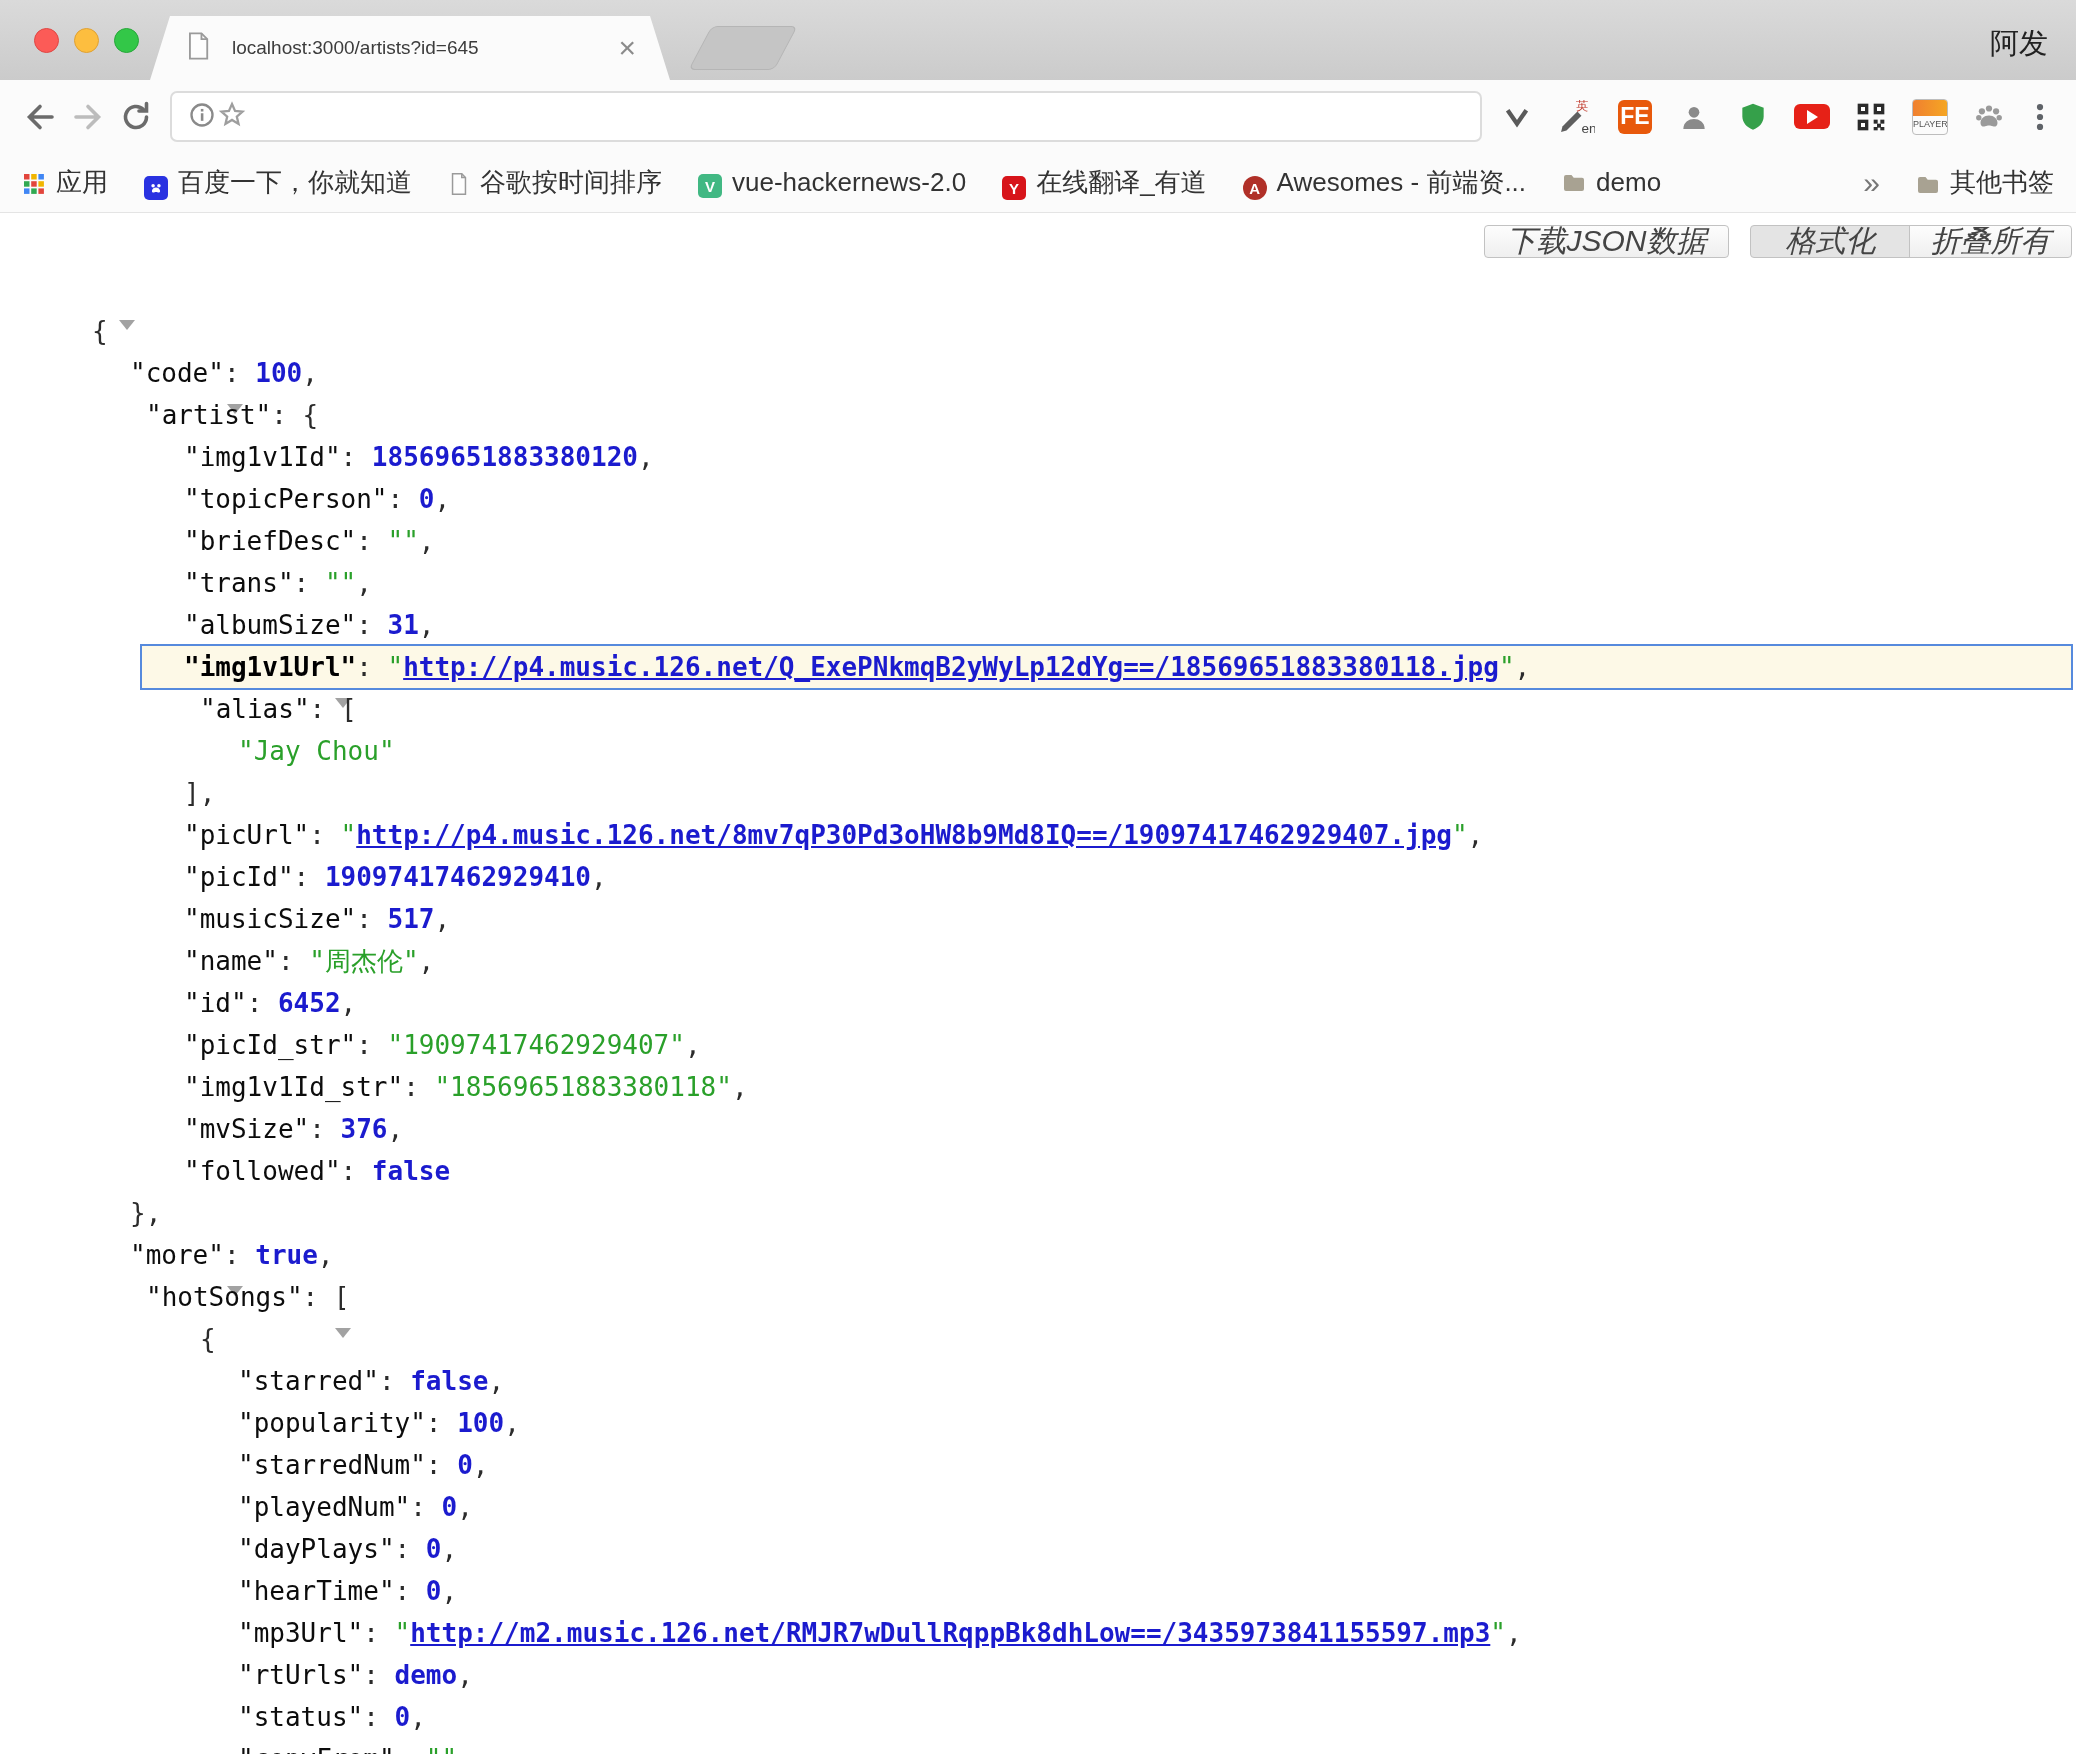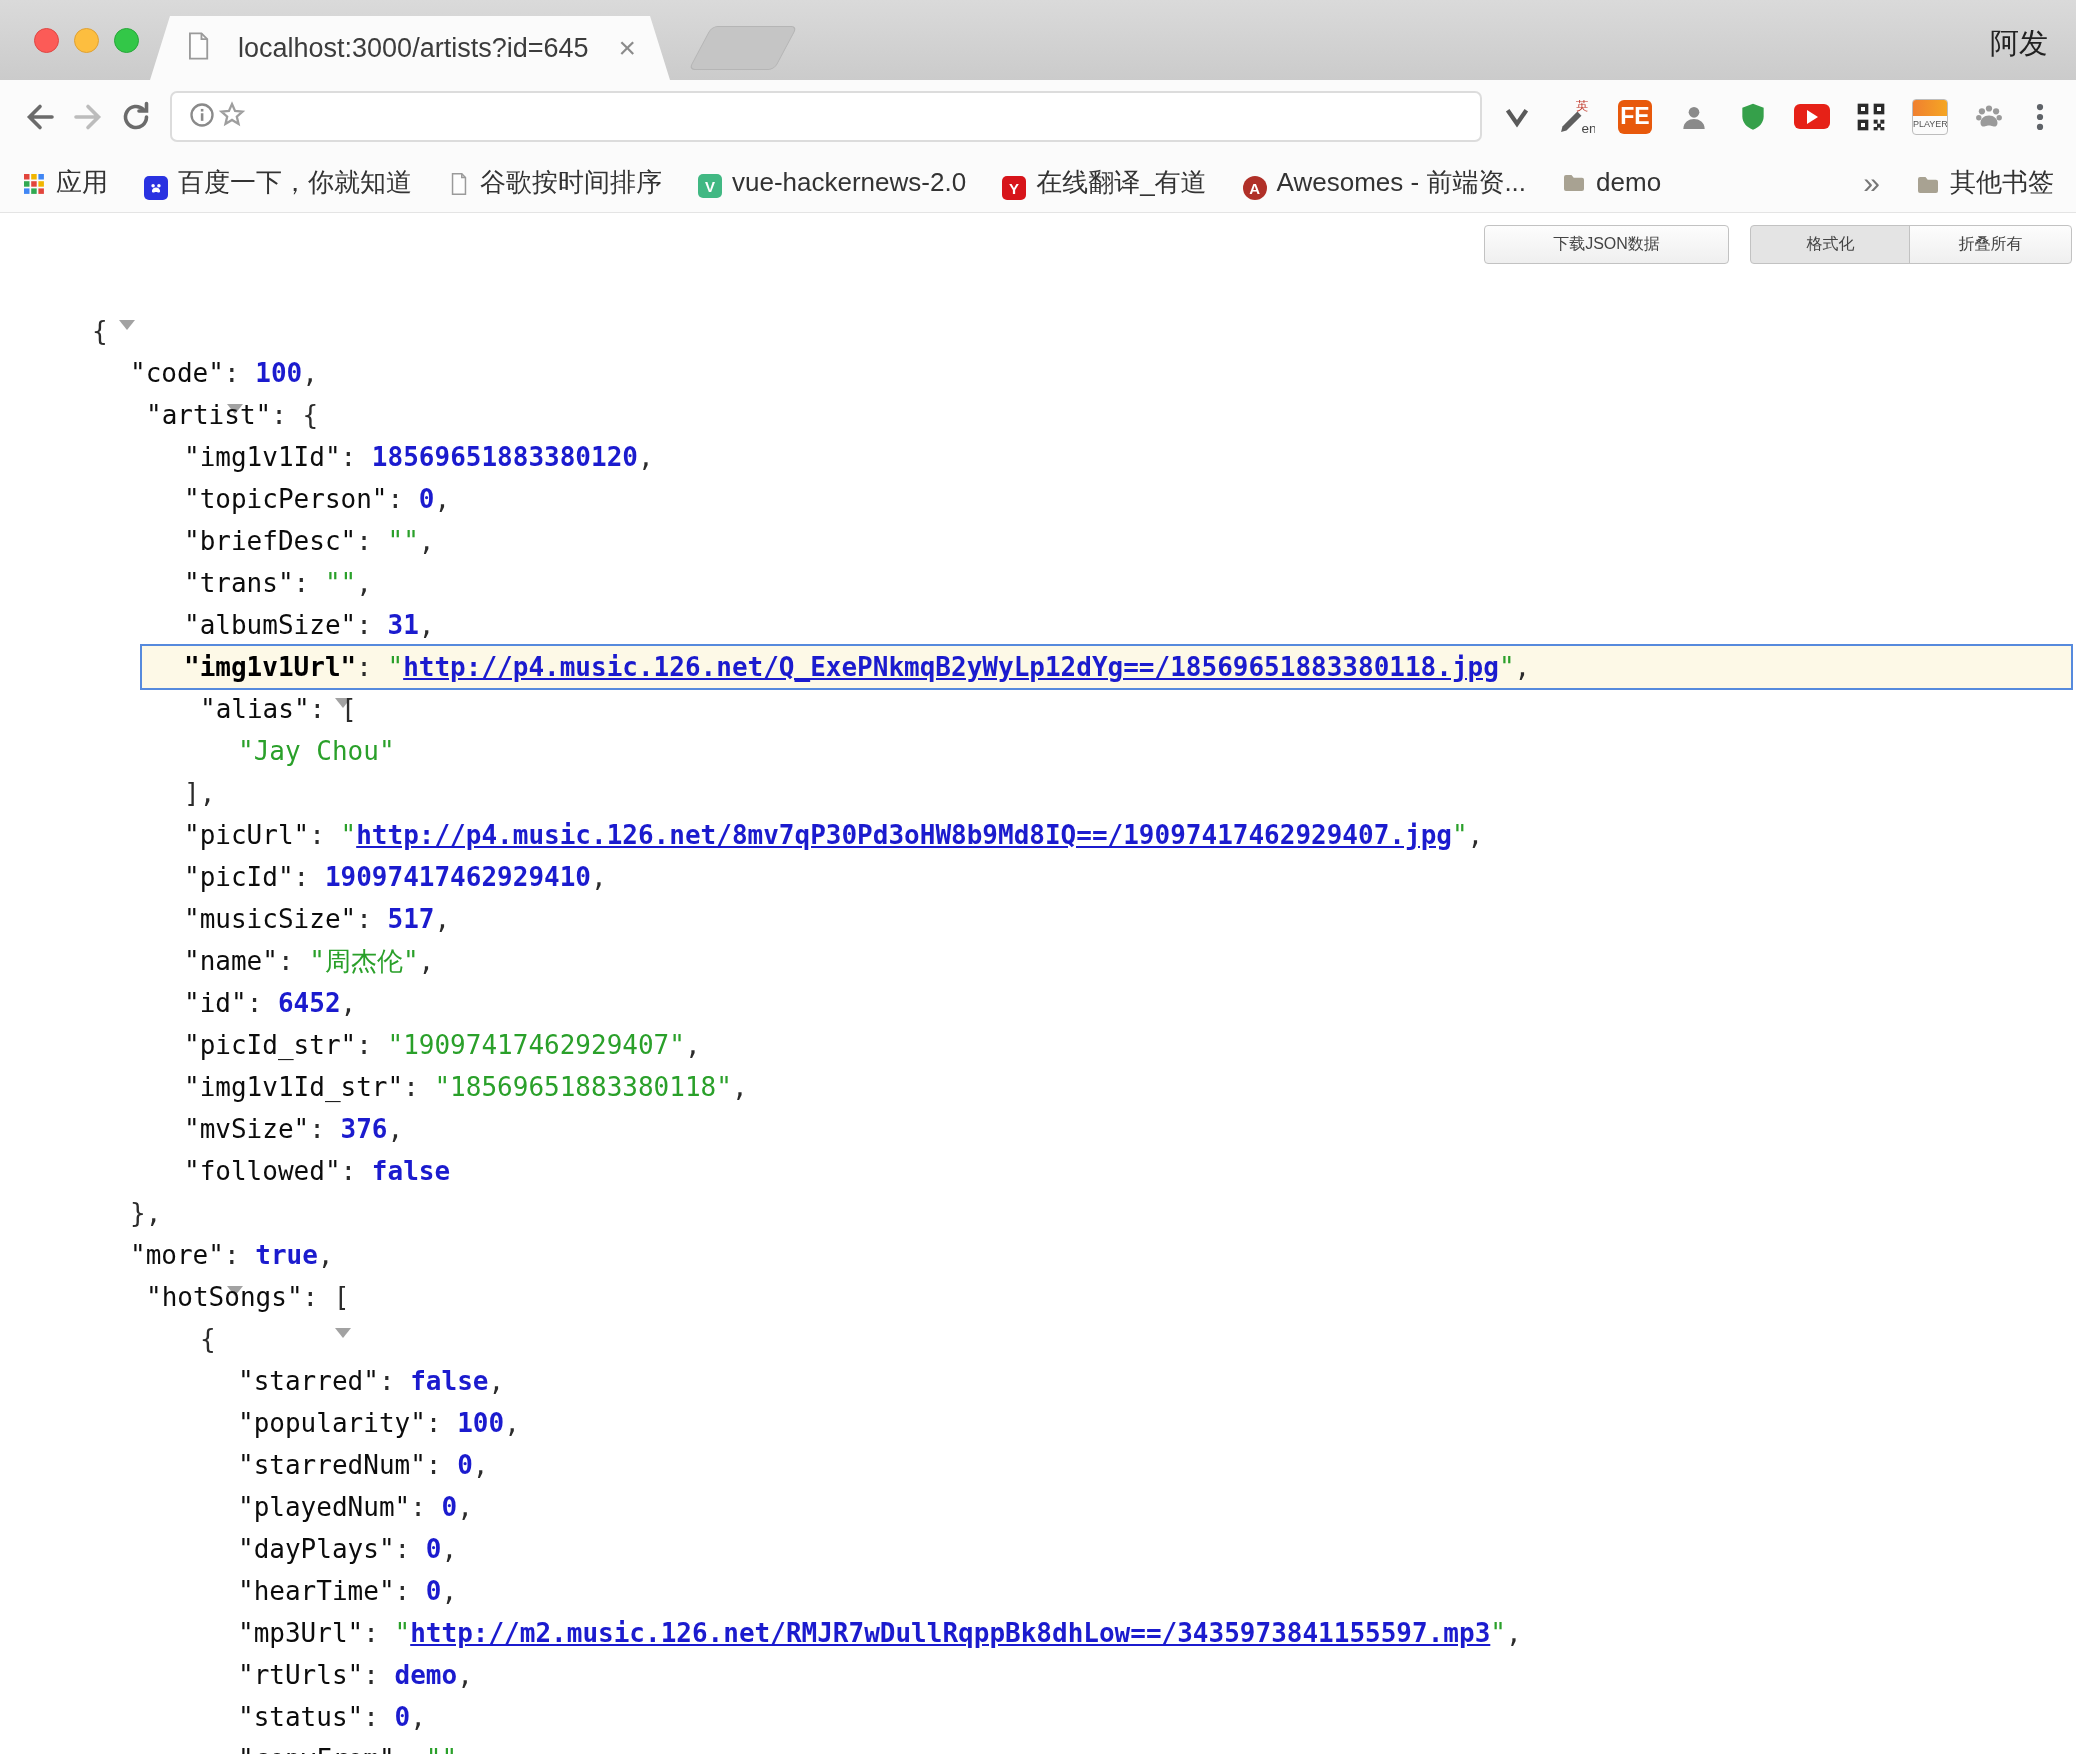--- a/index.html
+++ b/index.html
@@ -9,21 +9,21 @@
   
   .tabbar{position:relative;height:80px;background:linear-gradient(#dadada,#cbcbcb);}
   .traffic{position:absolute;left:34px;top:28px;display:flex;gap:15px;}
   .light{width:23px;height:23px;border-radius:50%;}
   .light.red{background:#fc5b57;border:1px solid #df4744;}
   .light.yellow{background:#fdbe3f;border:1px solid #dfa133;}
   .light.green{background:#33c748;border:1px solid #27a73a;}
   .tab{position:absolute;left:150px;top:16px;width:520px;height:64px;background:#fbfbfb;
        clip-path:polygon(20px 0,500px 0,520px 64px,0 64px);
        display:flex;align-items:center;padding:0 34px;box-sizing:border-box;}
-  .tab-title{flex:1;font-size:27px;color:#3c3c3c;white-space:nowrap;overflow:hidden;margin:0 26px;}
+  .tab-title{flex:1;font-size:19px;color:#3c3c3c;white-space:nowrap;overflow:hidden;margin:0 20px;}
   .tab-close{font-size:30px;color:#8b8b8b;line-height:1;}
   .newtab{position:absolute;left:700px;top:26px;width:84px;height:42px;background:#c5c5c5;
           transform:skewX(-28deg);border-radius:6px;border:1px solid #b5b5b5;}
   .profile-name{position:absolute;right:28px;top:24px;font-size:29px;color:#222;}
 
   
   .navbar{height:73px;background:#fbfbfb;display:flex;align-items:center;padding:0 16px;box-sizing:border-box;}
   .navbtn{width:48px;height:48px;display:flex;align-items:center;justify-content:center;flex:0 0 auto;}
   .omnibox{flex:1 1 auto;height:51px;margin:0 14px 0 10px;background:#fff;border:2px solid #dcdcdc;
            border-radius:7px;display:flex;align-items:center;padding:0 16px;box-sizing:border-box;}
@@ -46,23 +46,23 @@
   .bm{display:flex;align-items:flex-end;gap:10px;flex:0 0 auto;}
   .bm-label{font-size:26px;color:#333;white-space:nowrap;}
   .bm-spacer{flex:1 1 auto;}
   .bm-chevron{font-size:30px;color:#777;}
   .sq{width:24px;height:24px;border-radius:5px;display:flex;align-items:center;justify-content:center;
       color:#fff;font-size:15px;font-weight:bold;}
 
   
   .page{position:relative;height:1541px;background:#fff;overflow:hidden;}
   .page-toolbar{position:absolute;top:12px;left:0;right:0;height:52px;}
-  .btn{position:absolute;height:39px;box-sizing:border-box;border:1px solid #c2c2c2;border-radius:4px;
-       background:linear-gradient(#fdfdfd,#efefef);color:#444;font-size:16px;
-       display:flex;align-items:center;justify-content:center;}
+  .btn{position:absolute;height:33px;box-sizing:border-box;border:1px solid #c2c2c2;border-radius:4px;
+       background:linear-gradient(#fdfdfd,#efefef);color:#444;font-size:30px;
+       display:flex;align-items:center;justify-content:center;font-style:italic;}
   .btn-download{left:1484px;width:245px;}
   .btn-format{left:1750px;width:161px;border-radius:4px 0 0 4px;background:#e4e4e4;}
   .btn-collapse{left:1910px;width:163px;border-radius:0 4px 4px 0;margin-left:-1px;}
 
   
   .json-tree{position:absolute;top:97px;left:0;right:0;font-family:"DejaVu Sans Mono",monospace;
              font-size:26px;line-height:42px;}
   .jline{position:relative;white-space:nowrap;height:42px;}
   .jline span,.jline a{position:relative;}
   .jline.hl::before{content:"";position:absolute;left:140px;right:3px;top:-2px;bottom:-2px;

